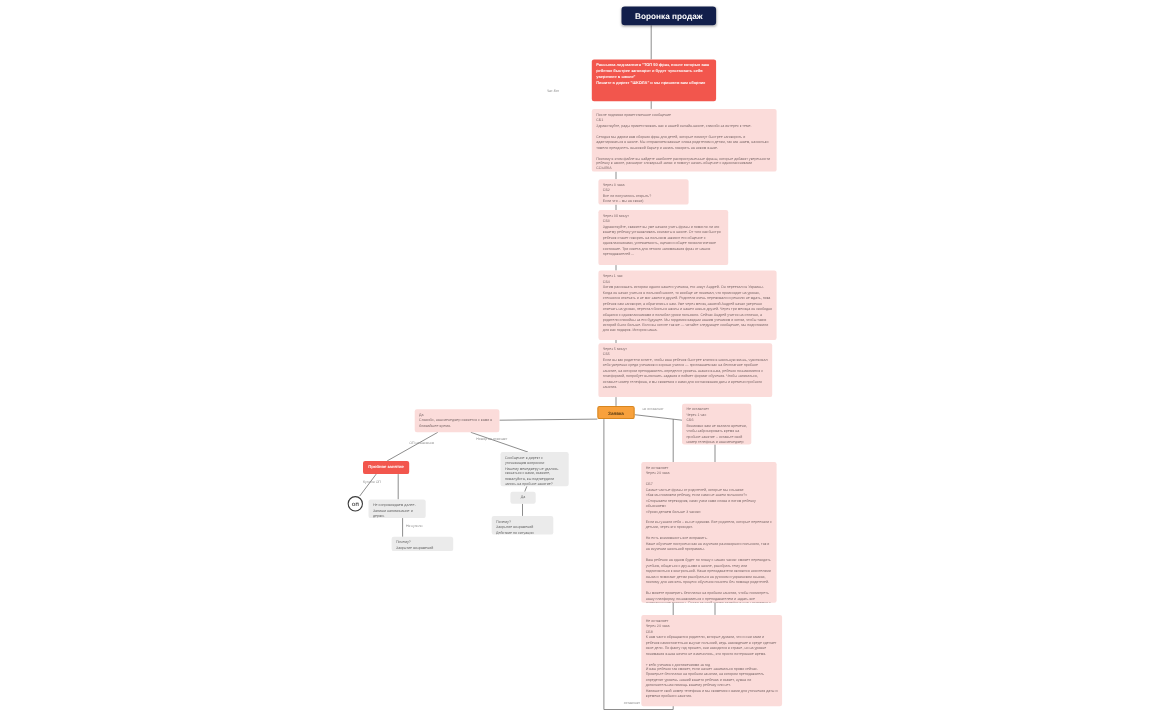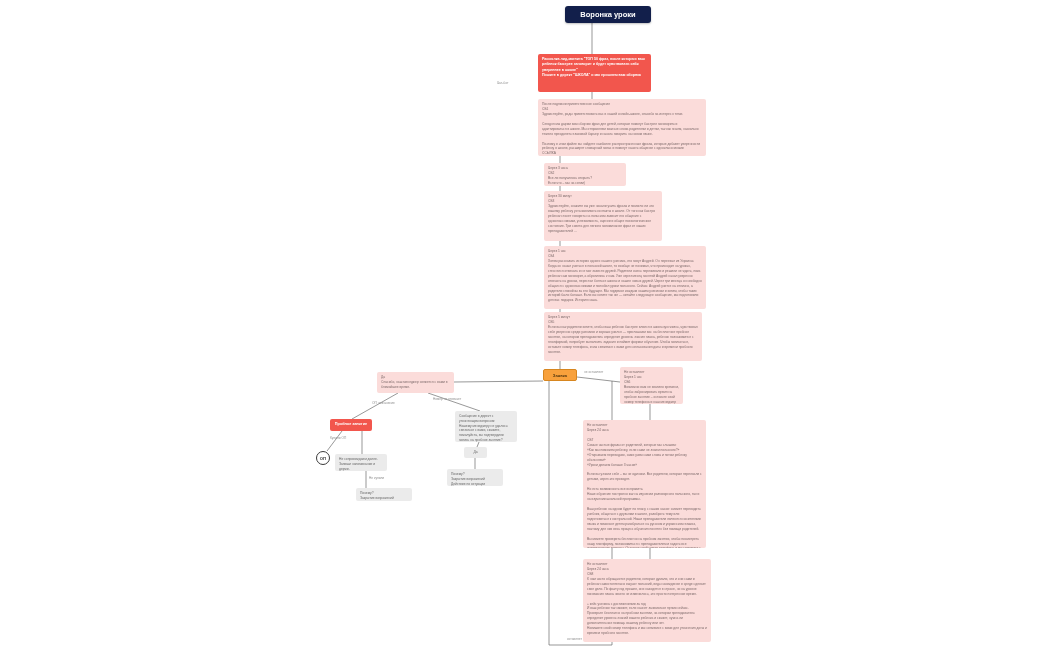--- a/index.html
+++ b/index.html
@@ -60,21 +60,21 @@
     <polyline points="549,381 549,645 612,645 612,381"></polyline>
     <line x1="398" y1="393" x2="352" y2="419"></line>
     <line x1="428" y1="393" x2="480" y2="411"></line>
     <line x1="342" y1="431" x2="327" y2="451"></line>
     <line x1="362" y1="431" x2="362" y2="454"></line>
     <line x1="366" y1="471" x2="366" y2="488"></line>
     <line x1="479" y1="442" x2="477" y2="447"></line>
     <line x1="475" y1="458" x2="475" y2="469"></line>
   </svg>
 
-  <div class="node title-node" style="left:565px;top:6px;width:86px;height:17px;">Воронка уроки</div>
+  <div class="node title-node" style="left:565px;top:6px;width:86px;height:17px;">Воронка продаж</div>
 
   <div class="node redbox" style="left:538px;top:54px;width:113px;height:38px;">Рассылка лид-магнита "ТОП 50 фраз, после которых ваш ребенок быстрее заговорит и будет чувствовать себя увереннее в школе"
 Пишите в директ "ШКОЛА" и мы пришлем вам сборник</div>
 
   <div class="node pink" style="left:538px;top:99px;width:168px;height:57px;">После подписки приветственное сообщение
 СБ1
 Здравствуйте, рады приветствовать вас в нашей онлайн-школе, спасибо за интерес к теме.
 
 Сегодня мы дарим вам сборник фраз для детей, которые помогут быстрее заговорить и адаптироваться в школе. Мы отправляем важные слова родителям и детям, так как знаем, насколько тяжело преодолеть языковой барьер и начать говорить на новом языке.
 

